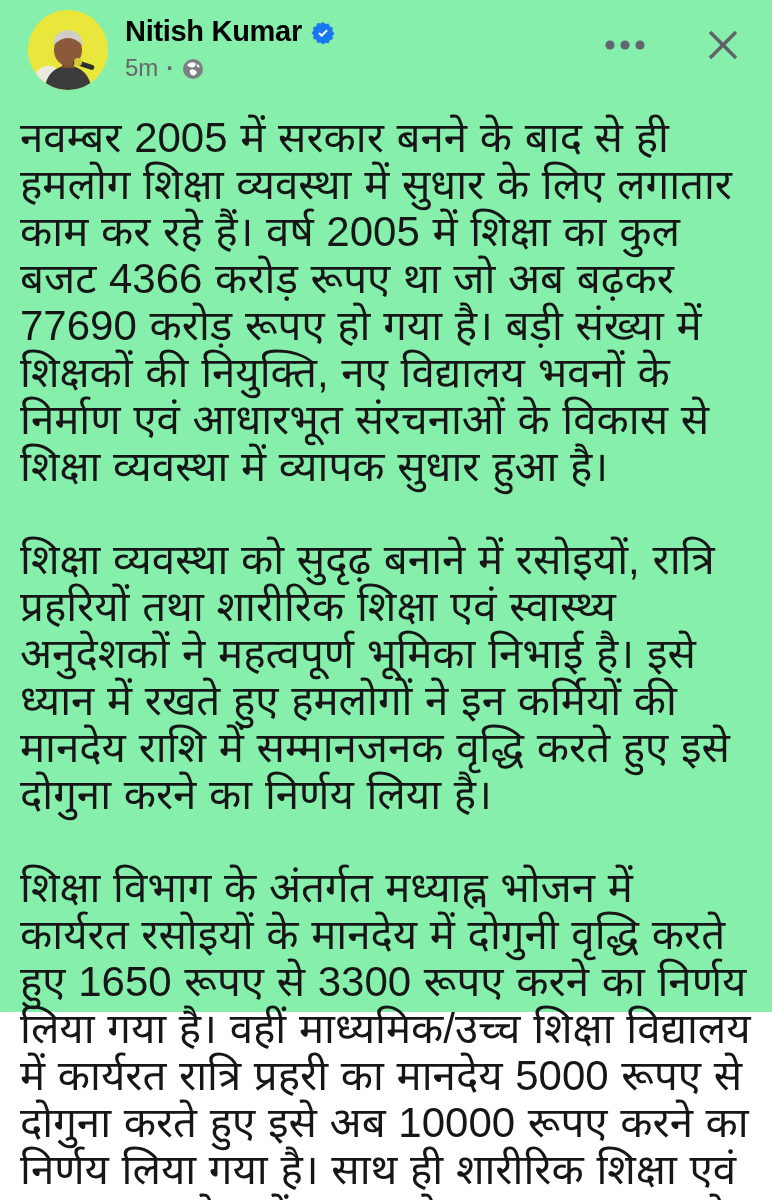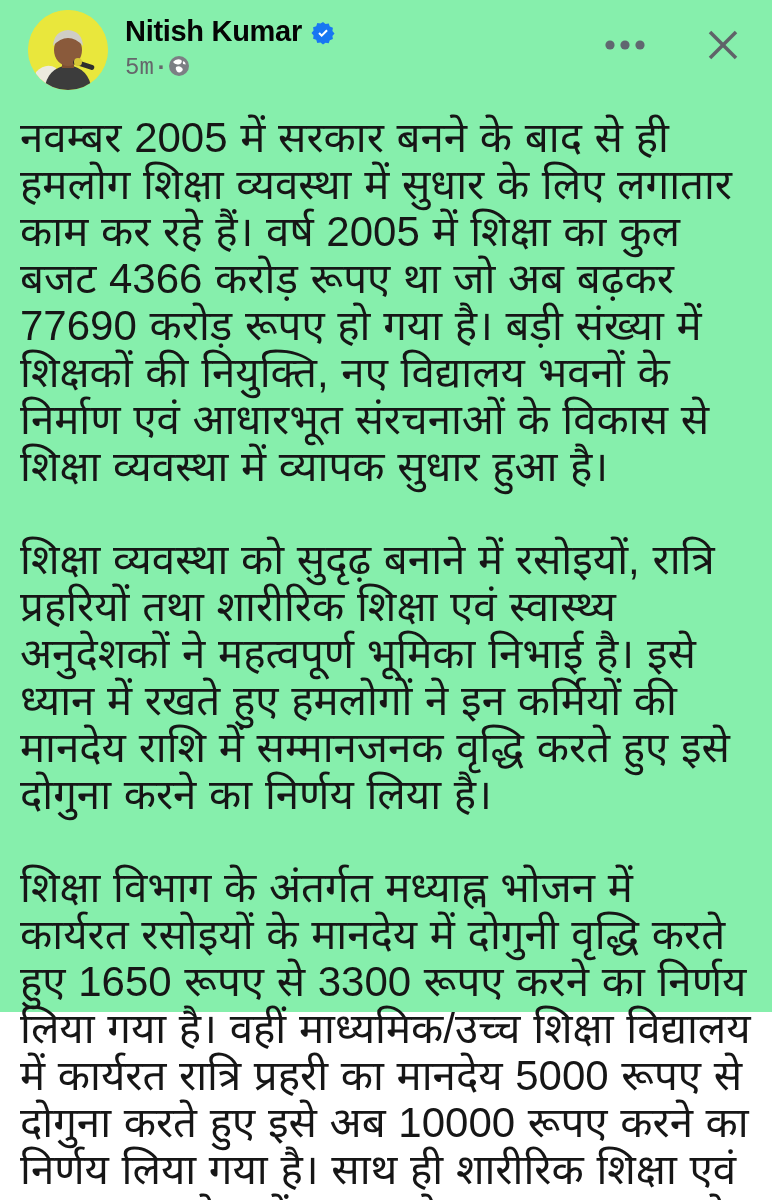--- a/index.html
+++ b/index.html
@@ -29,23 +29,23 @@
   .avatar svg { display: block; width: 80px; height: 80px; }
   .header-info { margin-left: 17px; padding-top: 6px; min-width: 0; }
   .name-row { display: flex; align-items: center; gap: 9px; }
   .author-name {
     font-size: 29px; font-weight: 700; color: #050505;
     letter-spacing: -0.3px; line-height: 1.1;
     text-decoration: none;
   }
   .verified-badge { width: 24px; height: 24px; display: inline-block; margin-top: 2px; }
   .meta-row {
-    display: flex; align-items: flex-start; gap: 0;
+    display: flex; align-items: flex-end; gap: 8px;
     margin-top: 8px;
-    color: #65676b; font-size: 24px; line-height: 1; font-family: Liberation Mono, monospace;
+    color: #65676b; font-size: 24px; line-height: 1;
   }
   .meta-dot { font-weight: 700; }
   .globe-icon { width: 22px; height: 22px; display: inline-block; margin-top: -1px; }
 
   .header-actions {
     margin-left: auto;
     display: flex; align-items: center; gap: 50px;
     padding-top: 12px; padding-right: 2px;
   }
   .icon-btn {

